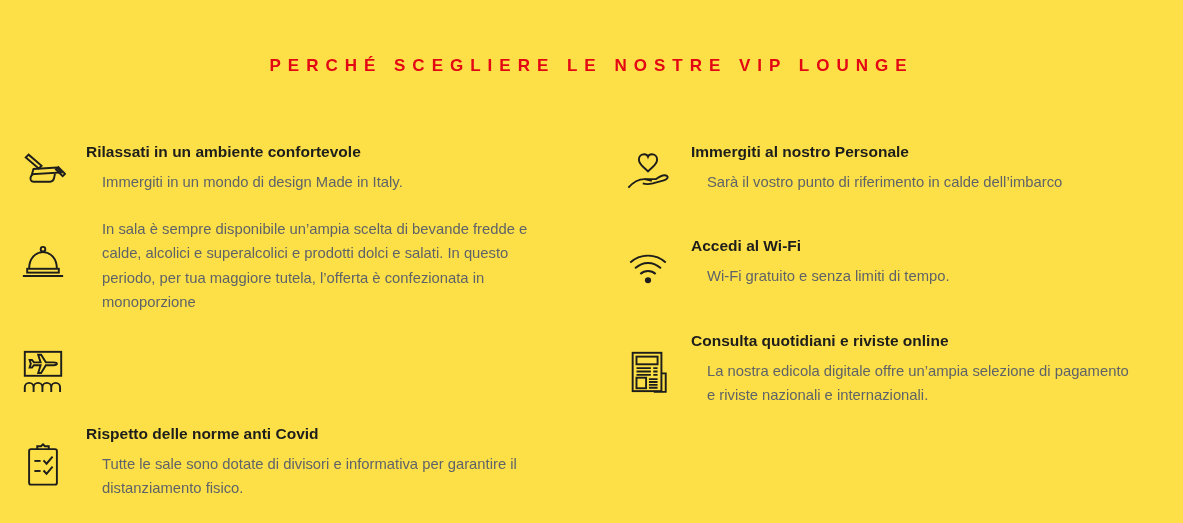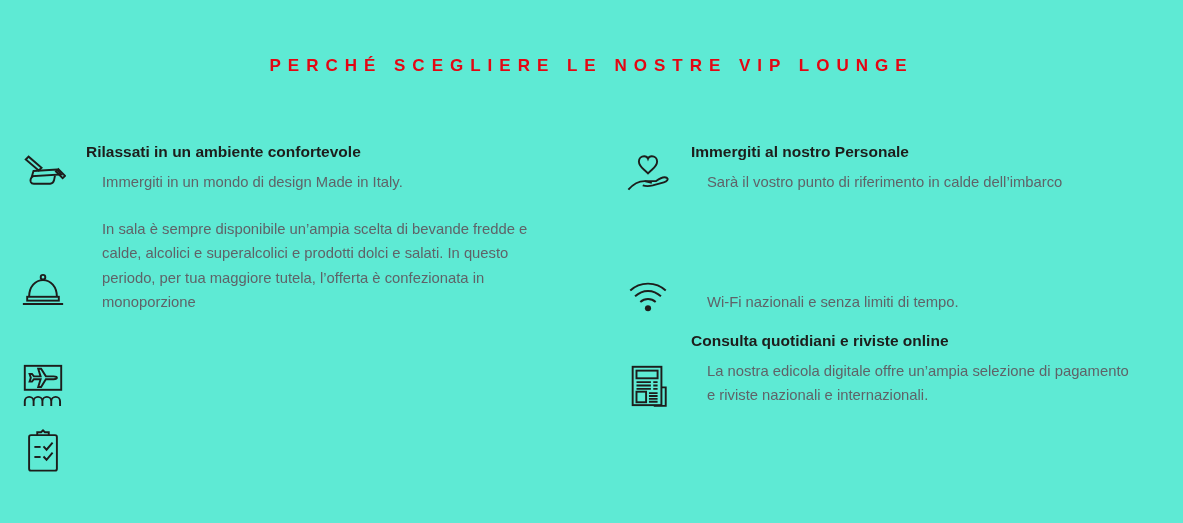--- a/index.html
+++ b/index.html
@@ -1,41 +1,41 @@
 <!DOCTYPE html>
 <html><head>
 <meta charset="utf-8">
 <style>
   html, body { margin: 0; padding: 0; background: #fff; }
   .page {
     width: 1183px;
     height: 523px;
     overflow: hidden;
-    background: #5eead4;
+    background: #fde047;
     font-family: "Liberation Sans", sans-serif;
     box-sizing: border-box;
   }
   .section-title {
     margin: 0;
     padding-top: 56px;
     text-align: center;
     font-size: 17px;
     font-weight: 700;
     letter-spacing: 7px;
     color: #e30613;
   }
   .features {
     display: grid;
     grid-template-columns: 1fr 1fr;
     column-gap: 95px;
     row-gap: 14px;
     padding: 0 48px 0 20px;
     margin-top: 64px;
   }
-  .feature { display: flex; align-items: flex-end; }
+  .feature { display: flex; align-items: center; }
   .icon-box {
     width: 46px;
     height: 46px;
     flex: 0 0 46px;
     margin-right: 20px;
     margin-top: 5px;
   }
   .icon-box svg { width: 46px; height: 46px; display: block; }
   .feature-text { flex: 1 1 auto; min-width: 0; }
   .feature-title {
@@ -108,21 +108,22 @@
     <div class="feature">
       <div class="icon-box">
         <svg viewBox="0 0 48 48">
           <path class="ic" d="M5.5 22.5 C15.5 12.8 32.5 12.8 42.5 22.5"></path>
           <path class="ic" d="M10.5 28.5 C18.5 21 29.5 21 37.5 28.5"></path>
           <path class="ic" d="M16 34.5 C20.5 30.3 27.5 30.3 32 34.5"></path>
           <circle cx="24" cy="41" r="3.2" fill="#1d1d1b" stroke="none"></circle>
         </svg>
       </div>
       <div class="feature-text">
-        <p class="feature-desc">Wi-Fi nazionali e senza limiti di tempo.</p>
+        <h3 class="feature-title">Accedi al Wi-Fi</h3>
+        <p class="feature-desc">Wi-Fi gratuito e senza limiti di tempo.</p>
       </div>
     </div>
 
     <div class="feature">
       <div class="icon-box">
         <svg viewBox="0 0 48 48">
           <rect class="ic" x="5" y="4" width="38" height="25"></rect>
           <path class="ic" stroke-width="1.6" d="M35 15 L27 15 L22 7 L19 7 L21.5 15 L14.5 15 L12.5 12.5 L10 12.5 L11.3 16.5 L10 20.5 L12.5 20.5 L14.5 18 L21.5 18 L19 26 L22 26 L27 18 L35 18 C37 18 38.5 17.3 38.5 16.5 C38.5 15.7 37 15 35 15 Z"></path>
           <path class="ic" d="M5 46 V41 A4.6 4.6 0 0 1 14.2 41 V46 M14.2 46 V41 A4.6 4.6 0 0 1 23.4 41 V46 M23.4 46 V41 A4.6 4.6 0 0 1 32.6 41 V46 M32.6 46 V41 A4.6 4.6 0 0 1 41.8 41 V46"></path>
         </svg>
@@ -150,17 +151,21 @@
       <div class="icon-box">
         <svg viewBox="0 0 48 48">
           <rect class="ic" x="9.5" y="8.5" width="29" height="37" rx="2"></rect>
           <path class="ic" d="M18 8.5 V5.5 H22 L24 3.5 L26 5.5 H30 V8.5"></path>
           <path class="ic" stroke-width="2.6" d="M15 20.8 H21.5"></path>
           <path class="ic" stroke-width="2.6" d="M24.5 20.3 L27.7 23.7 L34 16.2"></path>
           <path class="ic" stroke-width="2.6" d="M15 31.3 H21.5"></path>
           <path class="ic" stroke-width="2.6" d="M24.5 30.8 L27.7 34.2 L34 26.7"></path>
         </svg>
       </div>
+      <div class="feature-text">
+        <h3 class="feature-title">Rispetto delle norme anti Covid</h3>
+        <p class="feature-desc">Tutte le sale sono dotate di divisori e informativa per garantire il distanziamento fisico.</p>
+      </div>
     </div>
 
 
   </section>
 </div>
 
 </body></html>

